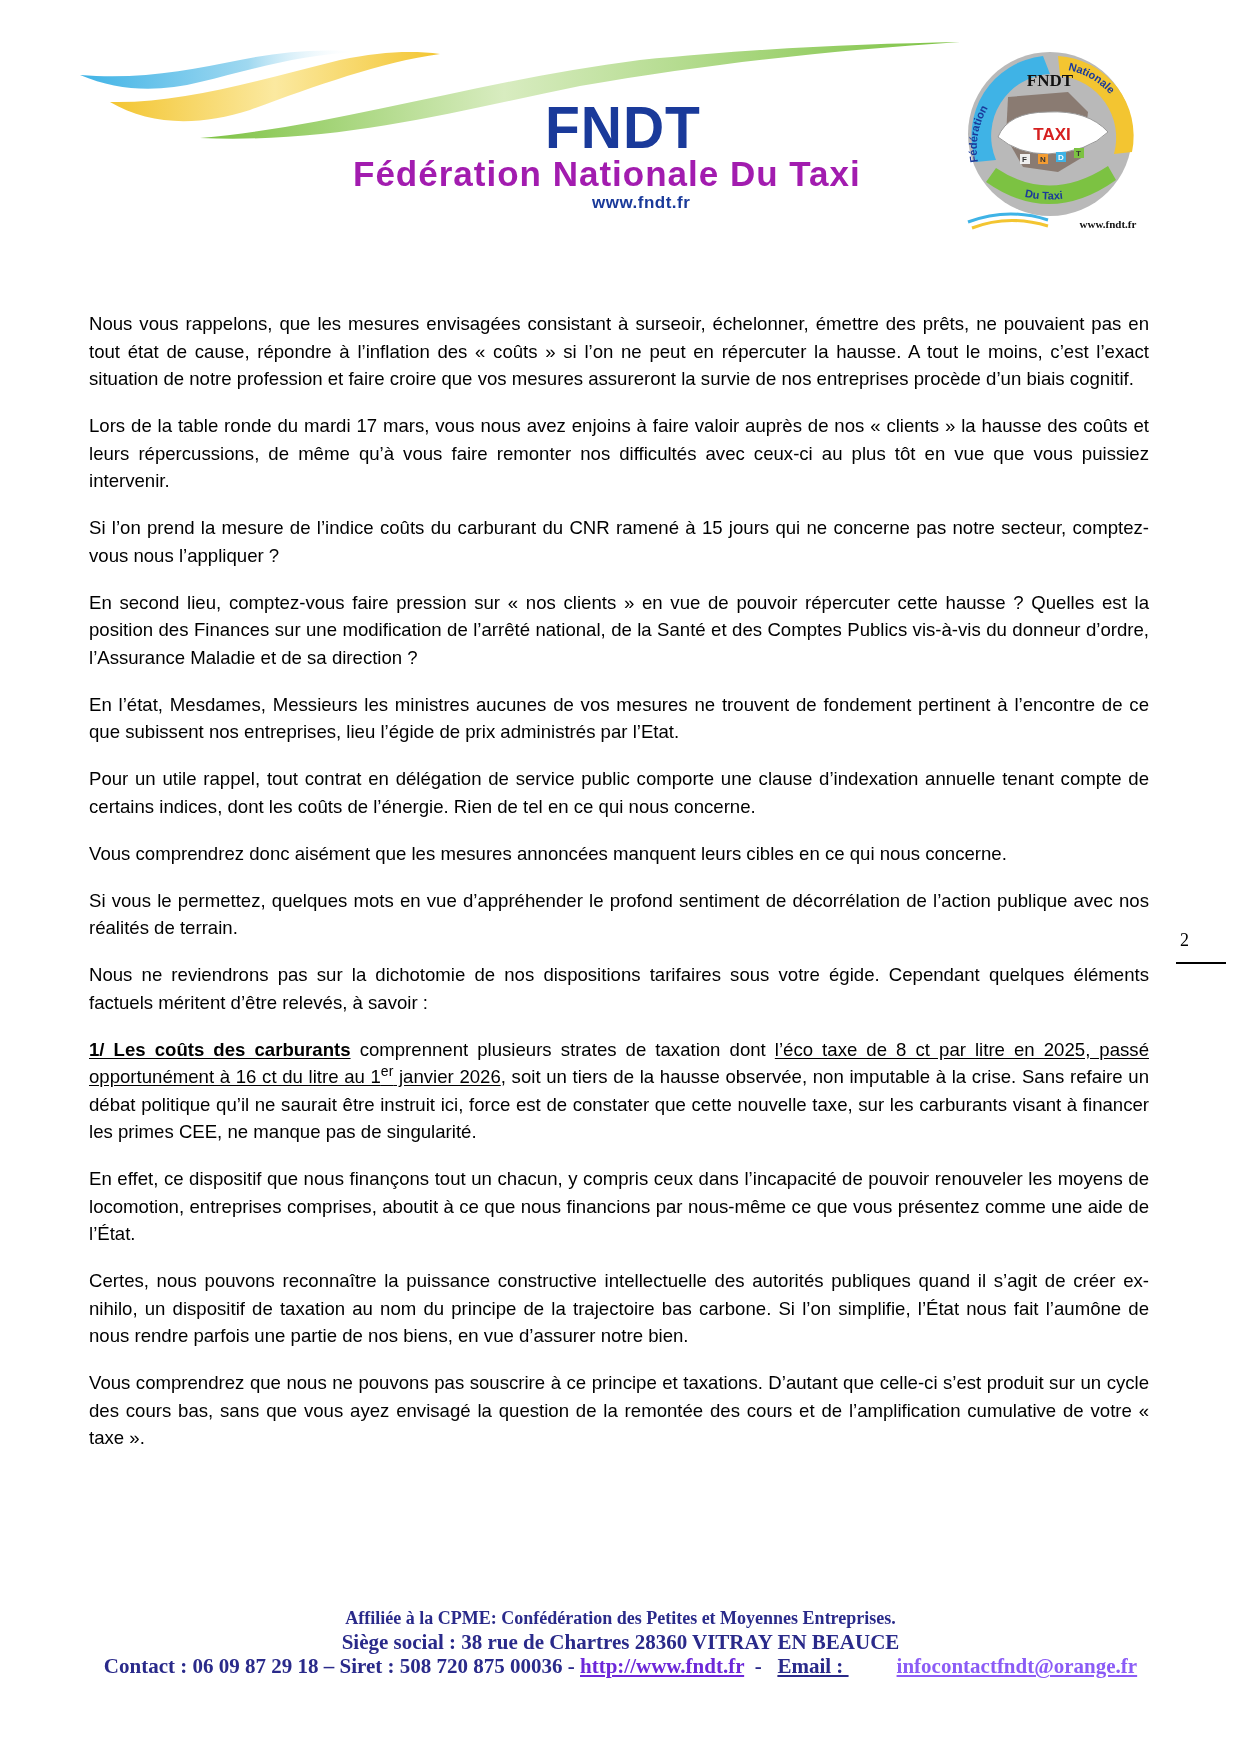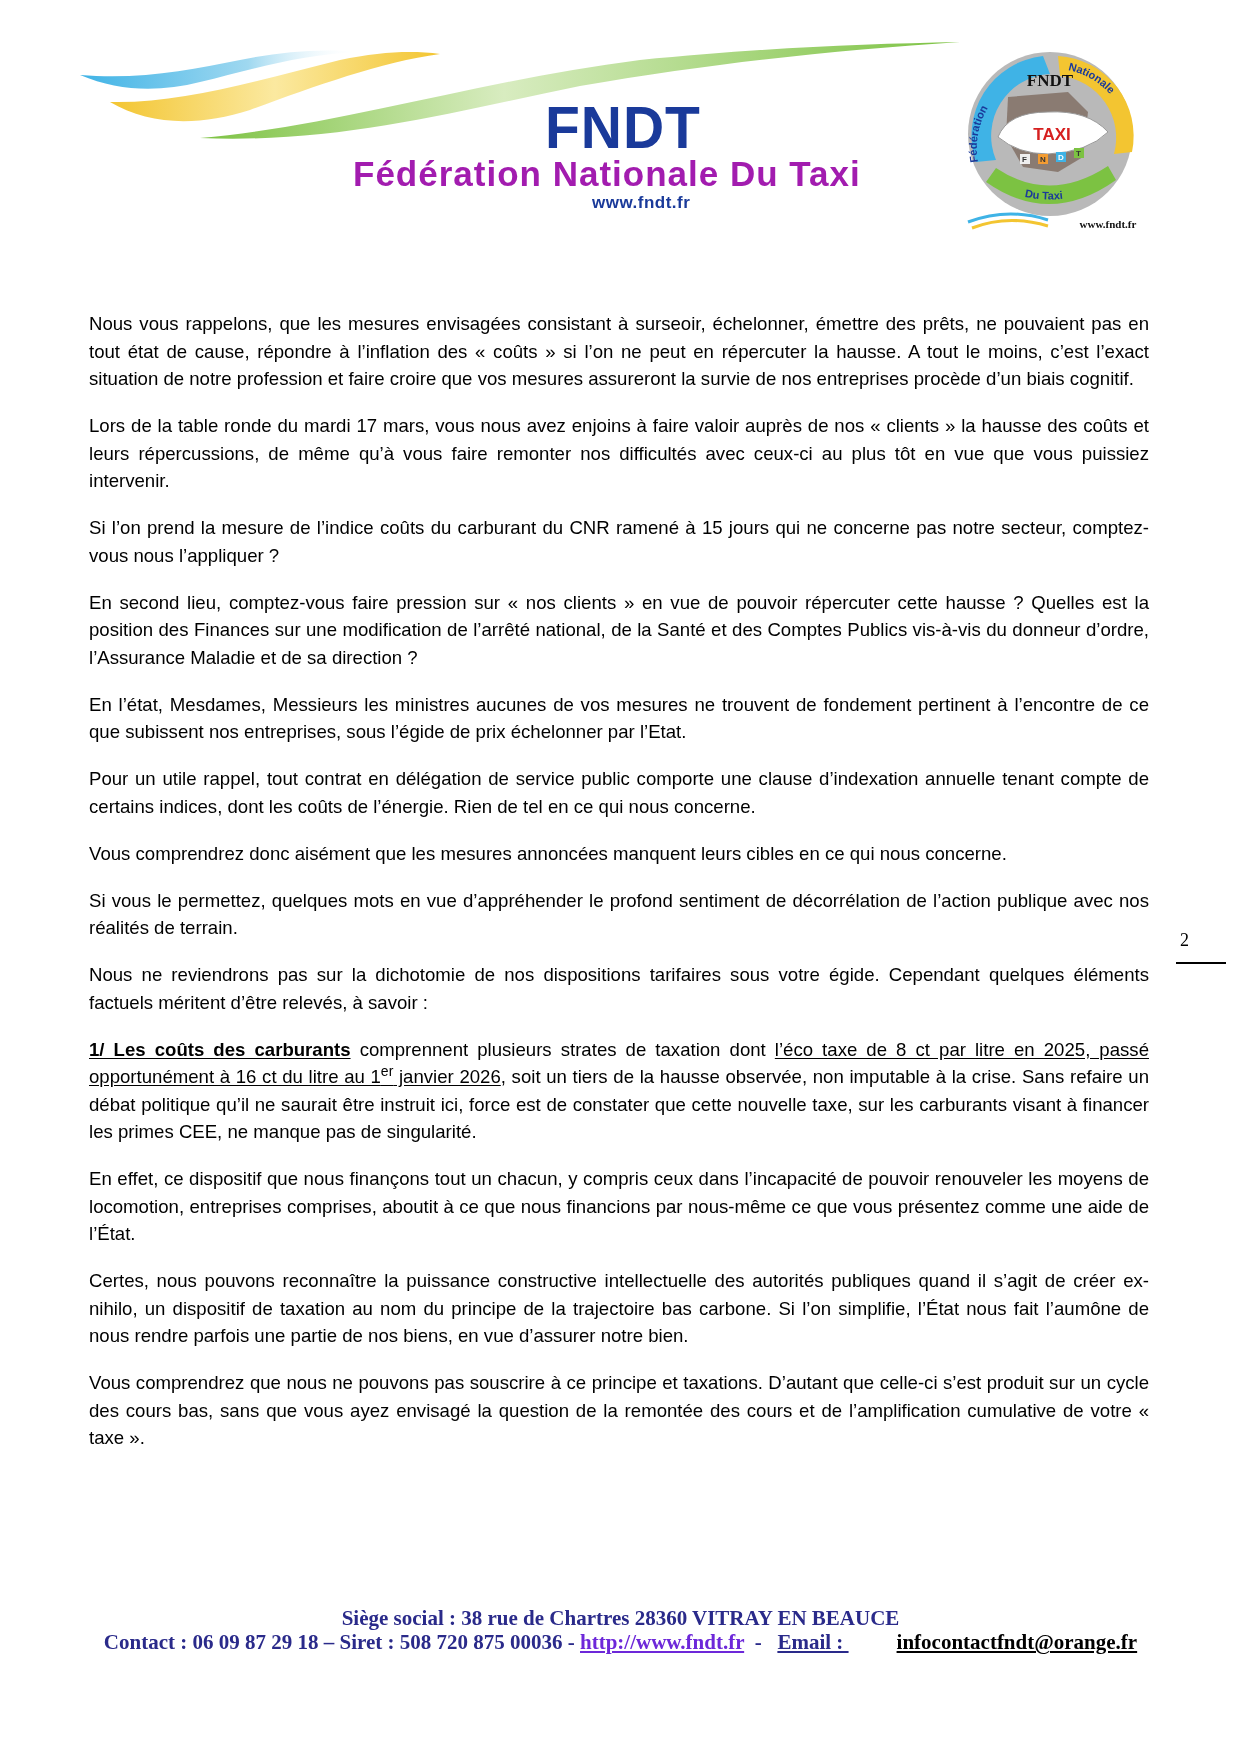--- a/index.html
+++ b/index.html
@@ -24,21 +24,21 @@
 
   
   .page-number { position: absolute; left: 1180px; top: 930px; font-family: "Liberation Serif", serif; font-size: 18px; }
   .page-rule { position: absolute; left: 1176px; top: 962px; width: 50px; height: 2px; background: #000; }
 
   
   .footer { position: absolute; left: 0; top: 1606px; width: 1241px; text-align: center; font-family: "Liberation Serif", serif; font-weight: bold; color: #2a2a8a; }
   .footer .line { font-size: 21px; line-height: 24px; white-space: nowrap; }
   .footer .line1 { font-size: 18px; }
   .footer a { color: #6d28d9; text-decoration: underline; }
-  .footer a.email { color: #000000; padding-left: 48px; }
+  .footer a.email { color: #8b5cf6; padding-left: 48px; }
 </style>
 </head>
 <body>
 
 <div class="header">
   <svg class="swooshes" viewBox="0 0 880 120" preserveAspectRatio="none">
     <defs>
       <linearGradient id="gBlue" x1="0" x2="1" y1="0" y2="0">
         <stop offset="0" stop-color="#3fb3e6"></stop>
           <stop offset="0.6" stop-color="#9fd8f0"></stop>
@@ -95,32 +95,33 @@
     <path d="M24,186 Q60,172 100,184" stroke="#f3c531" stroke-width="3" fill="none"></path>
     <text x="160" y="186" text-anchor="middle" font-family="Liberation Serif, serif" font-weight="bold" font-size="11" fill="#111">www.fndt.fr</text>
   </svg>
 </div>
 
 <div class="content">
   <p class="para">Nous vous rappelons, que les mesures envisagées consistant à surseoir, échelonner, émettre des prêts, ne pouvaient pas en tout état de cause, répondre à l’inflation des « coûts » si l’on ne peut en répercuter la hausse. A tout le moins, c’est l’exact situation de notre profession et faire croire que vos mesures assureront la survie de nos entreprises procède d’un biais cognitif.</p>
   <p class="para">Lors de la table ronde du mardi 17 mars, vous nous avez enjoins à faire valoir auprès de nos « clients » la hausse des coûts et leurs répercussions, de même qu’à vous faire remonter nos difficultés avec ceux-ci au plus tôt en vue que vous puissiez intervenir.</p>
   <p class="para">Si l’on prend la mesure de l’indice coûts du carburant du CNR ramené à 15 jours qui ne concerne pas notre secteur, comptez-vous nous l’appliquer ?</p>
   <p class="para">En second lieu, comptez-vous faire pression sur « nos clients » en vue de pouvoir répercuter cette hausse ? Quelles est la position des Finances sur une modification de l’arrêté national, de la Santé et des Comptes Publics vis-à-vis du donneur d’ordre, l’Assurance Maladie et de sa direction ?</p>
-  <p class="para">En l’état, Mesdames, Messieurs les ministres aucunes de vos mesures ne trouvent de fondement pertinent à l’encontre de ce que subissent nos entreprises, sous l’égide de prix échelonner par l’Etat.</p>
+  <p class="para">En l’état, Mesdames, Messieurs les ministres aucunes de vos mesures ne trouvent de fondement pertinent à l’encontre de ce que subissent nos entreprises, lieu l’égide de prix administrés par l’Etat.</p>
   <p class="para">Pour un utile rappel, tout contrat en délégation de service public comporte une clause d’indexation annuelle tenant compte de certains indices, dont les coûts de l’énergie. Rien de tel en ce qui nous concerne.</p>
   <p class="para">Vous comprendrez donc aisément que les mesures annoncées manquent leurs cibles en ce qui nous concerne.</p>
   <p class="para">Si vous le permettez, quelques mots en vue d’appréhender le profond sentiment de décorrélation de l’action publique avec nos réalités de terrain.</p>
   <p class="para">Nous ne reviendrons pas sur la dichotomie de nos dispositions tarifaires sous votre égide. Cependant quelques éléments factuels méritent d’être relevés, à savoir :</p>
 
   <p class="para"><span class="ul-bold">1/ Les coûts des carburants</span><span> comprennent plusieurs strates de taxation dont </span><span class="u"><span>l’éco taxe de 8 ct par litre en 2025, passé opportunément à 16 ct du litre au 1</span><sup>er</sup><span> janvier 2026</span></span><span>, soit un tiers de la hausse observée, non imputable à la crise. Sans refaire un débat politique qu’il ne saurait être instruit ici, force est de constater que cette nouvelle taxe, sur les carburants visant à financer les primes CEE, ne manque pas de singularité.</span></p>
 
   <p class="para">En effet, ce dispositif que nous finançons tout un chacun, y compris ceux dans l’incapacité de pouvoir renouveler les moyens de locomotion, entreprises comprises, aboutit à ce que nous financions par nous-même ce que vous présentez comme une aide de l’État.</p>
   <p class="para">Certes, nous pouvons reconnaître la puissance constructive intellectuelle des autorités publiques quand il s’agit de créer ex-nihilo, un dispositif de taxation au nom du principe de la trajectoire bas carbone. Si l’on simplifie, l’État nous fait l’aumône de nous rendre parfois une partie de nos biens, en vue d’assurer notre bien.</p>
   <p class="para">Vous comprendrez que nous ne pouvons pas souscrire à ce principe et taxations. D’autant que celle-ci s’est produit sur un cycle des cours bas, sans que vous ayez envisagé la question de la remontée des cours et de l’amplification cumulative de votre « taxe ».</p>
 </div>
 
 <div class="page-number">2</div>
 <div class="page-rule"></div>
 
 <div class="footer">
+  <div class="line line1">Affiliée à la CPME: Confédération des Petites et Moyennes Entreprises.</div>
   <div class="line">Siège social : 38 rue de Chartres 28360 VITRAY EN BEAUCE</div>
   <div class="line"><span>Contact : 06 09 87 29 18 – Siret : 508 720 875 00036 - </span><a>http://www.fndt.fr</a><span style="white-space:pre">  -   </span><span style="text-decoration:underline">Email : </span><a class="email">infocontactfndt@orange.fr</a></div>
 </div>
 
 </body></html>

